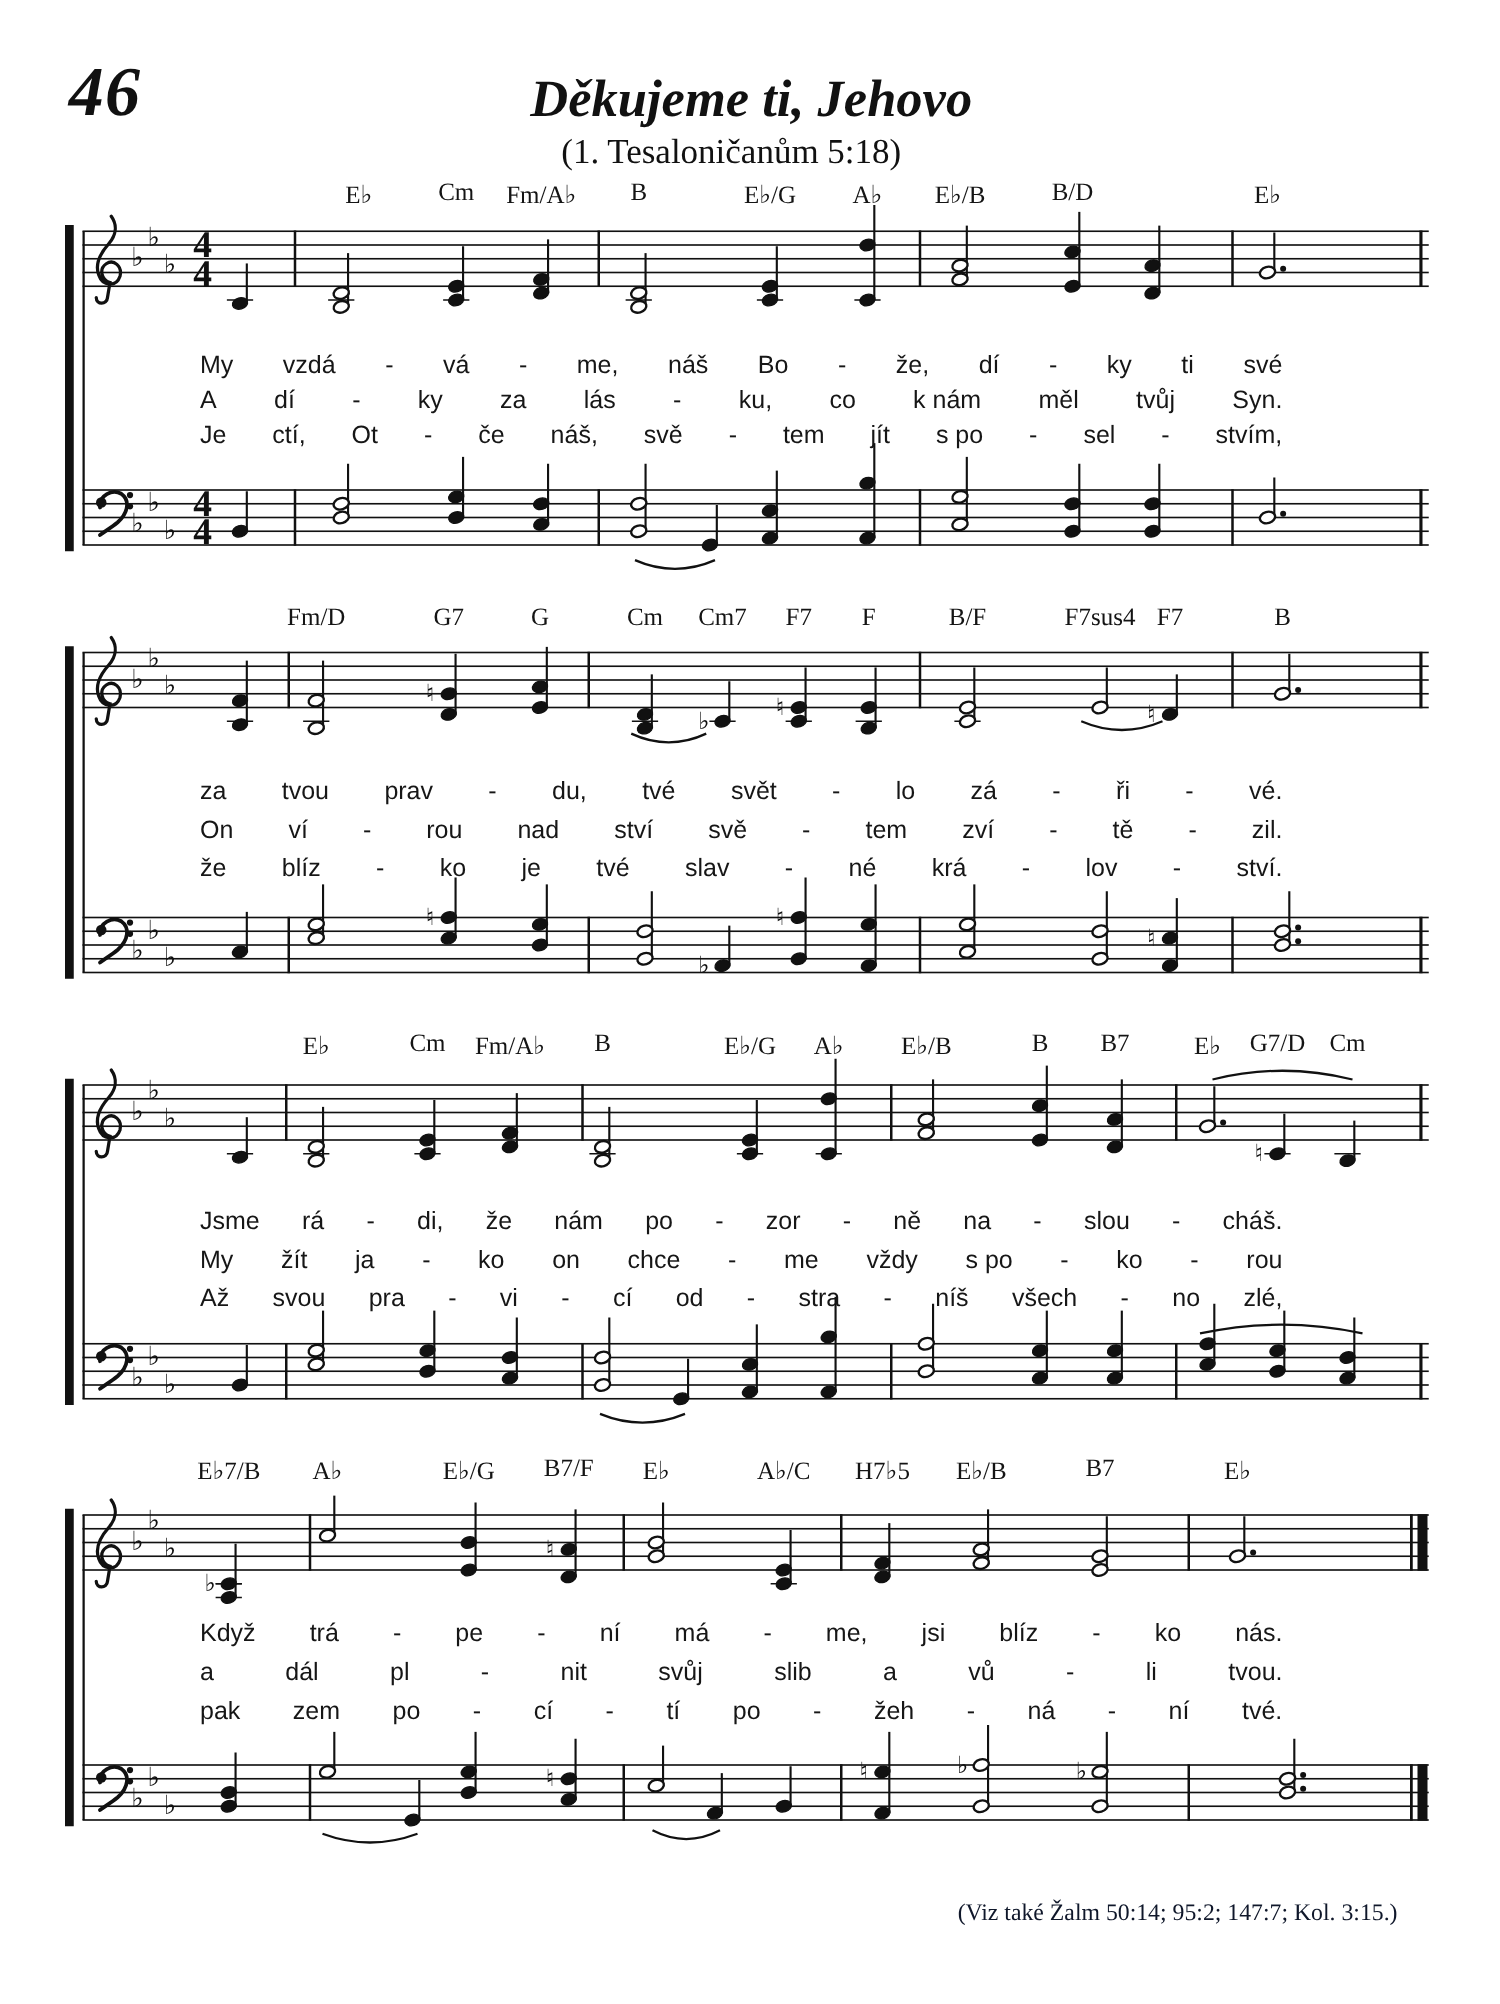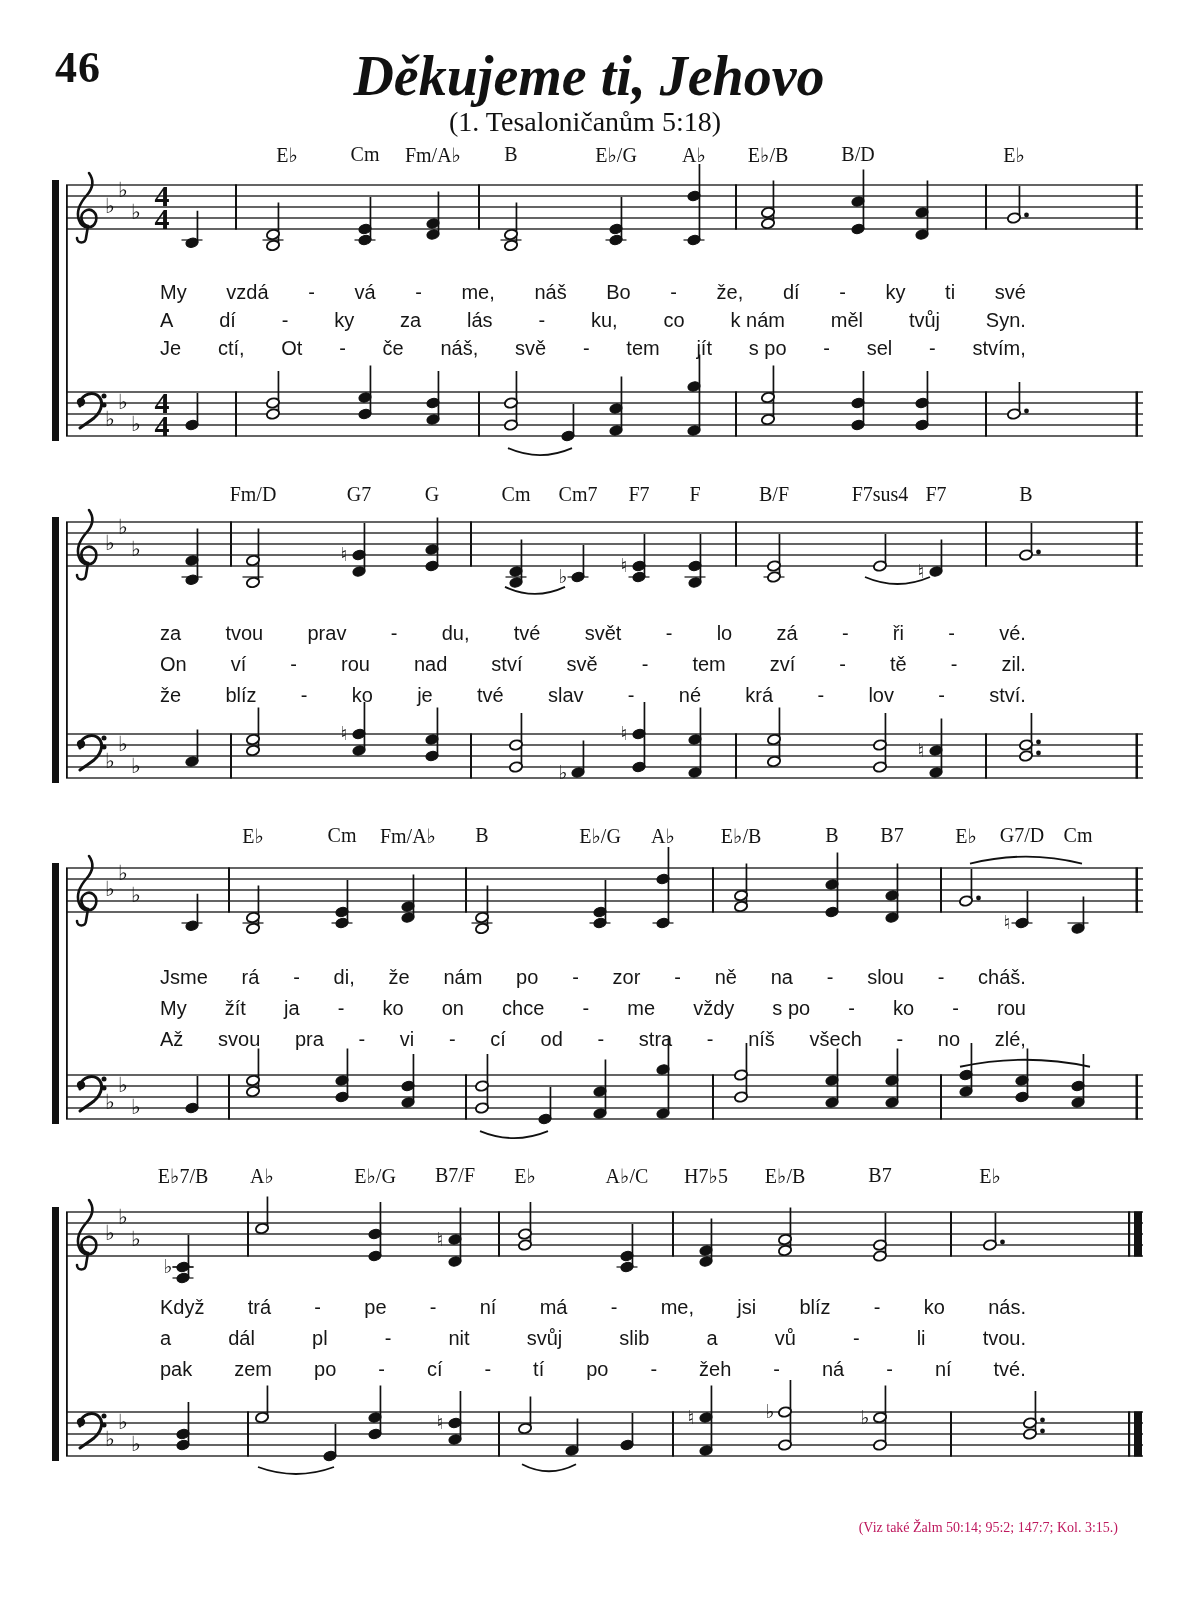--- a/index.html
+++ b/index.html
@@ -1,27 +1,27 @@
 <!DOCTYPE html>
 <html><head>
 <meta charset="utf-8">
 <style>
   html,body{margin:0;padding:0;background:#fff;}
   .page{position:relative;width:1200px;height:1603px;background:#fff;
         font-family:"Liberation Serif",serif;color:#111;overflow:hidden;}
   #notation{position:absolute;left:0;top:0;}
-  .song-number{position:absolute;left:55px;top:42px;font-size:44px;font-weight:700;letter-spacing:1px;}
-  .song-title{position:absolute;left:70px;top:40px;width:1030px;margin:4px;text-align:center;
-              font-size:56px;font-weight:700;font-style:italic;}
+  .song-number{position:absolute;left:55px;top:42px;font-size:56px;font-weight:700;font-style:italic;letter-spacing:1px;}
+  .song-title{position:absolute;left:70px;top:40px;width:1030px;margin:16px;text-align:center;
+              font-size:42px;font-weight:700;font-style:italic;}
   .scripture-ref{position:absolute;left:70px;top:106px;width:1030px;text-align:center;font-size:28px;}
   .chord{position:absolute;transform:translateX(-50%);font-size:20px;white-space:nowrap;color:#141414;}
   .lyrics-line{position:absolute;left:160px;width:866px;display:flex;justify-content:space-between;
                font-family:"Liberation Sans",sans-serif;font-size:20px;color:#161616;line-height:24px;}
   .lyrics-line span{white-space:pre;}
-  .footer-ref{position:absolute;left:0;top:1520px;width:1118px;text-align:right;font-size:14px;color:#be185d;}
+  .footer-ref{position:absolute;left:0;top:1520px;width:1118px;text-align:right;font-size:19px;color:#0f172a;}
 </style>
 </head>
 <body>
 
 <div class="page">
   <svg id="notation" width="1200" height="1603" viewBox="0 0 1200 1603">
       <g>
         <rect x="52" y="180" width="7" height="261" fill="#111"></rect>
         <rect x="66" y="185" width="1.8" height="251" fill="#111"></rect>
         <rect x="66" y="184.35" width="1077" height="1.3" fill="#111"></rect>

